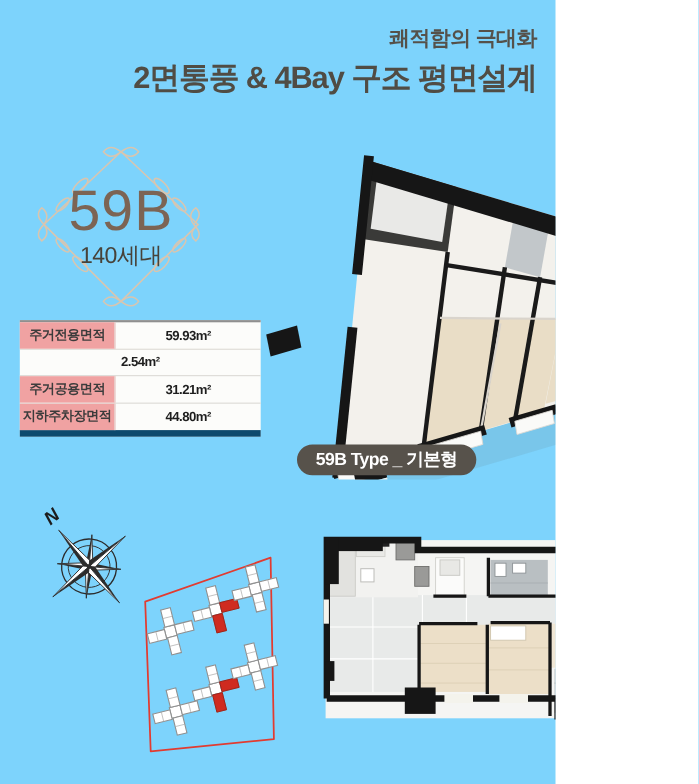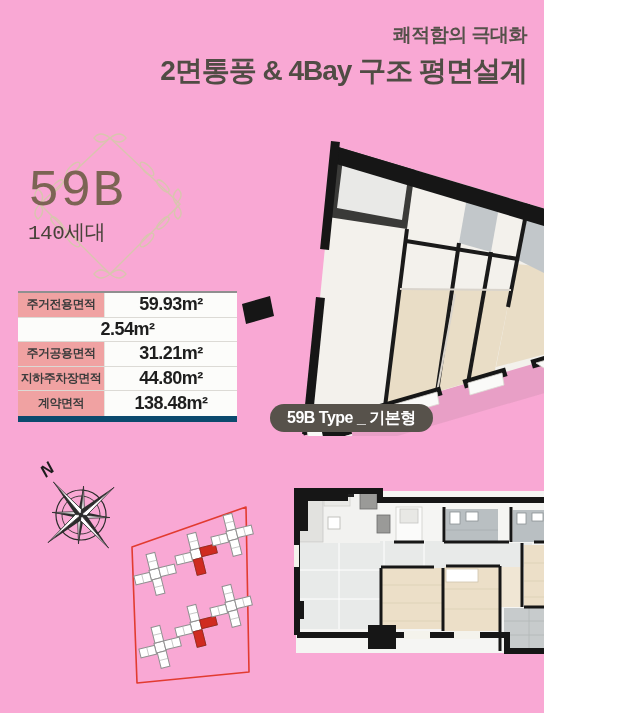--- a/index.html
+++ b/index.html
@@ -1,41 +1,41 @@
 <!DOCTYPE html>
 <html><head>
 <meta charset="utf-8">
 <style>
   * { margin:0; padding:0; box-sizing:border-box; }
   html,body { width:635px; height:713px; }
   body { font-family:"Liberation Sans","DejaVu Sans",sans-serif; }
-  .page { position:relative; width:544px; height:713px; background:#f9a8d4; overflow:hidden; }
+  .page { position:relative; width:505px; height:713px; background:#7dd3fc; overflow:hidden; }
 
   
   .header { position:absolute; top:22px; right:17px; text-align:right; }
   .header .subtitle { font-size:19px; font-weight:bold; color:#55514a; letter-spacing:-0.5px; }
   .header .title { font-size:28px; font-weight:bold; color:#504c44; letter-spacing:-1px; margin-top:4px; }
 
   
   .badge { position:absolute; left:28px; top:128px; width:164px; height:156px; }
   .badge svg { position:absolute; left:0; top:0; }
   .badge .inner { position:absolute; left:0; top:0; width:100%; height:100%;
-    display:flex; flex-direction:column; justify-content:center;font-family:Liberation Mono, monospace; }
+    display:flex; flex-direction:column; align-items:center; justify-content:center; }
   .badge .unit { font-size:52px; font-weight:normal; color:#7c6454; letter-spacing:1px; line-height:1; }
   .badge .households { font-size:21px; color:#474239; margin-top:0; letter-spacing:-0.5px; }
 
   
   .area-table { position:absolute; left:18px; top:291px; width:219px;
     border-top:2px solid #8f8f8f; border-bottom:6px solid #0c4a6e; background:#fcfcfa; }
   .area-table .tr { display:flex; height:24.5px; border-bottom:1px solid #dcdad5; }
   .area-table .tr:last-child { border-bottom:none; }
   .area-table .th { width:87px; background:#f0a2a2; color:#3c3c3c; font-size:12px; font-weight:bold;
     display:flex; align-items:center; justify-content:center; letter-spacing:-0.5px;
     border-right:1px solid #e6e4df; }
-  .area-table .td { flex:1; color:#1e1e1e; font-size:18px; font-weight:bold;
+  .area-table .td { flex:1; color:#1e1e1e; font-size:12px; font-weight:bold;
     display:flex; align-items:center; justify-content:center; letter-spacing:-0.5px; }
 
   
   .type-pill { position:absolute; left:270px; top:404px; height:28px; padding:0 17px;
     background:#57524b; border-radius:14px; color:#fff; font-size:16px; font-weight:bold;
     display:flex; align-items:center; letter-spacing:-0.5px; z-index:5; }
 
   
   .plan3d { position:absolute; left:240px; top:104px; width:395px; height:332px; }
   .compass { position:absolute; left:26px; top:460px; width:100px; height:100px; }
@@ -85,24 +85,20 @@
       <div class="td">2.54m²</div>
     </div>
     <div class="tr">
       <div class="th">주거공용면적</div>
       <div class="td">31.21m²</div>
     </div>
     <div class="tr">
       <div class="th">지하주차장면적</div>
       <div class="td">44.80m²</div>
     </div>
-    <div class="tr">
-      <div class="th">계약면적</div>
-      <div class="td">138.48m²</div>
-    </div>
   </div>
 
   <svg class="plan3d" viewBox="0 0 395 332">
 
     <polygon points="107,58 375,138 339,266 79,342" fill="rgba(90,90,80,0.10)" transform="translate(10,10)"></polygon>
 
     <polygon points="95,42 363,122 327,250 67,326" fill="#f3f1ec"></polygon>
 
     <polygon points="160,185 271,186 254,271 145,303" fill="#e9ddc6"></polygon>
 

